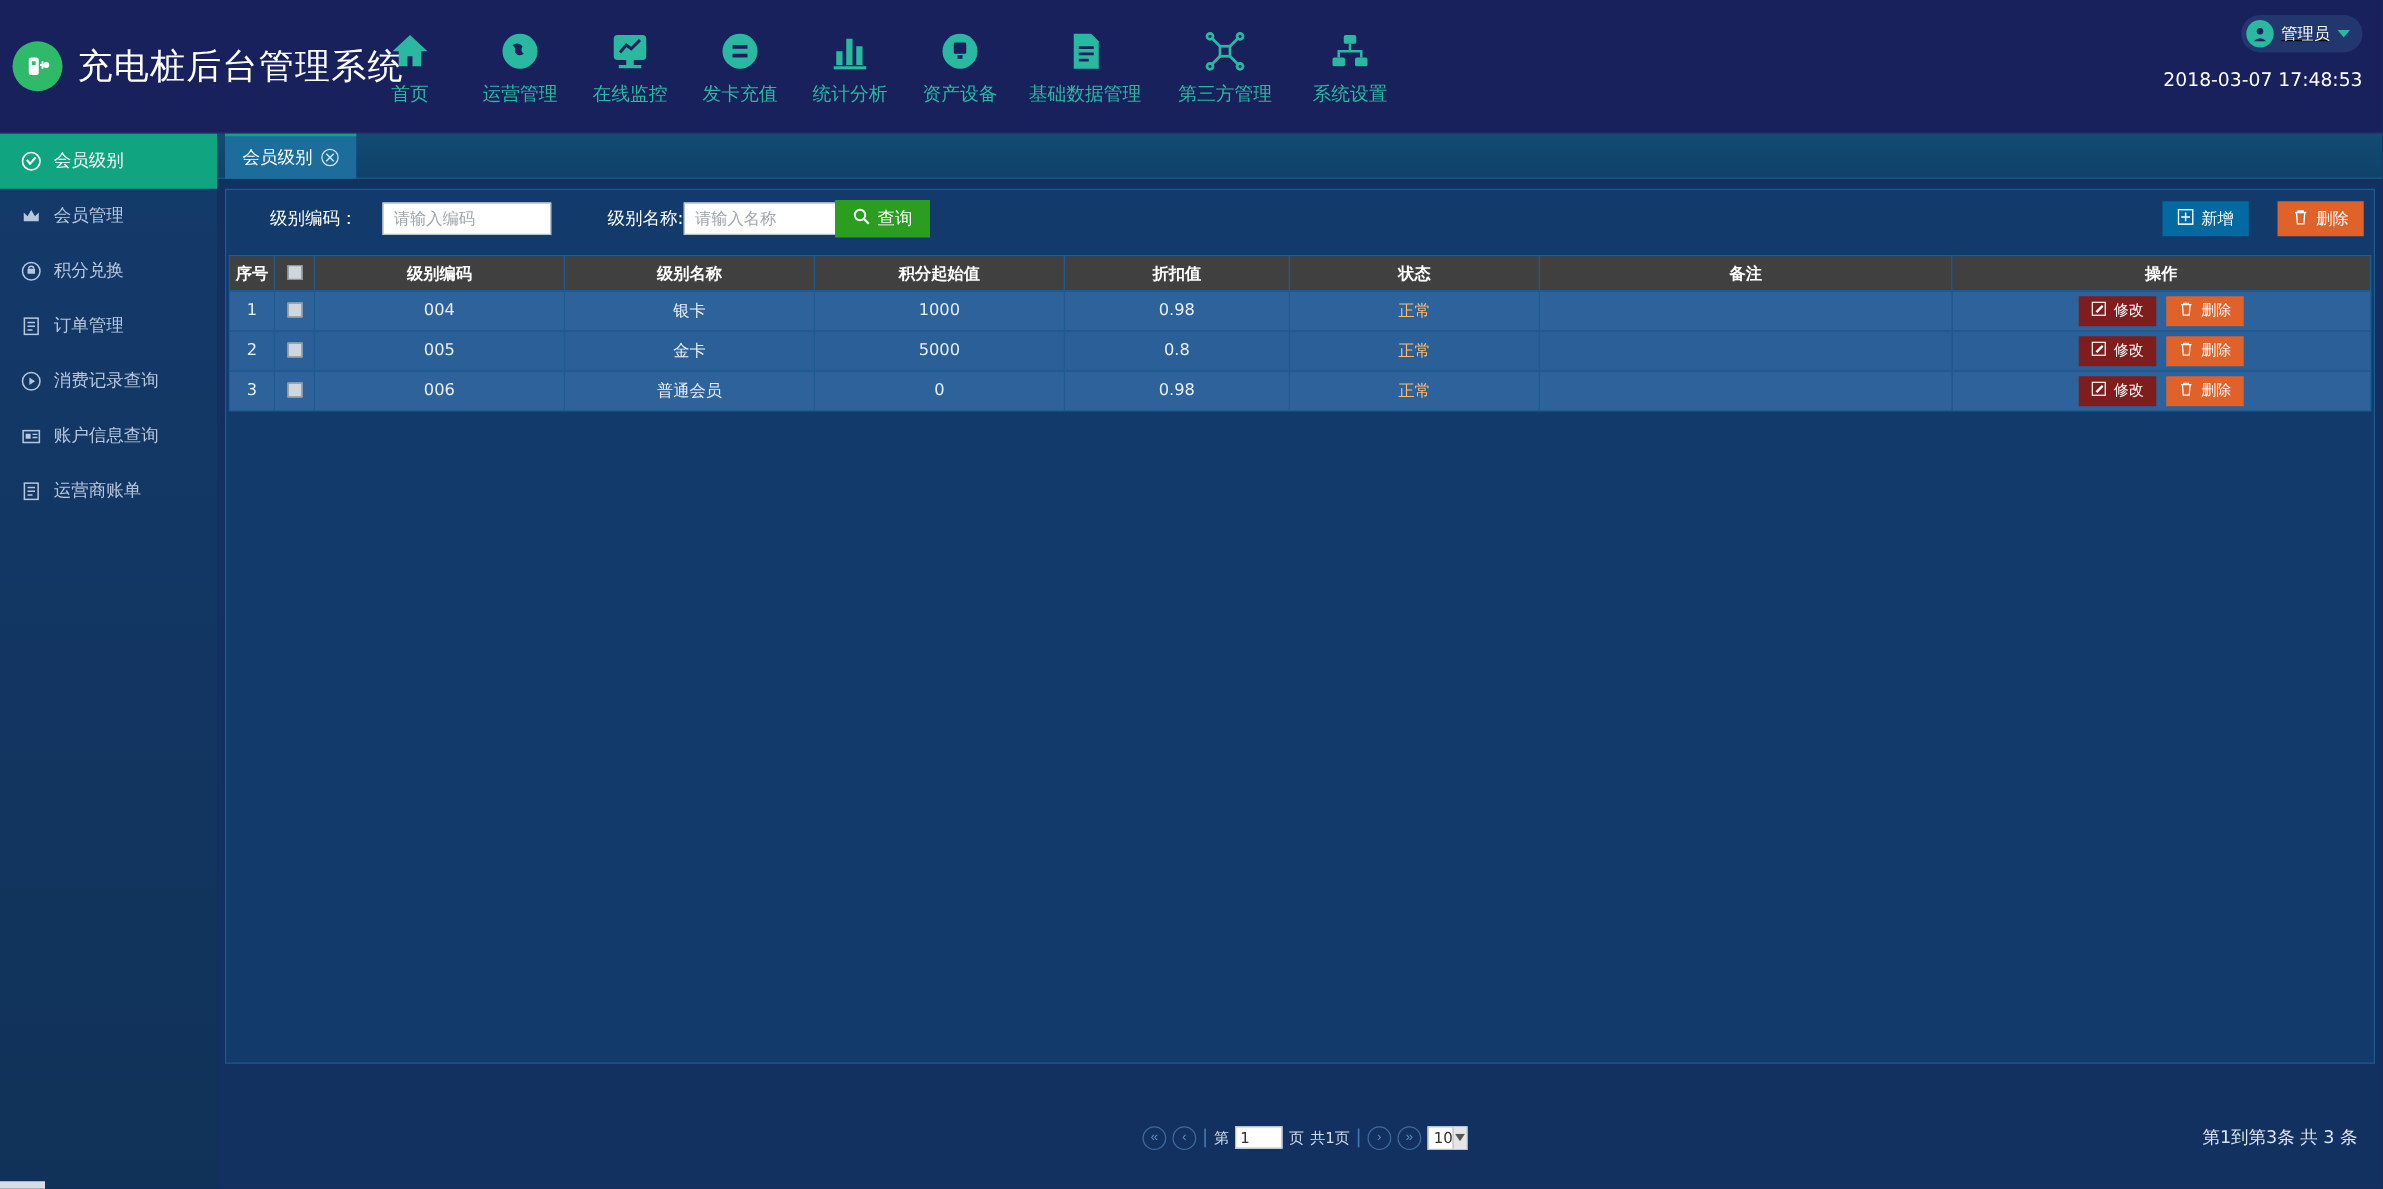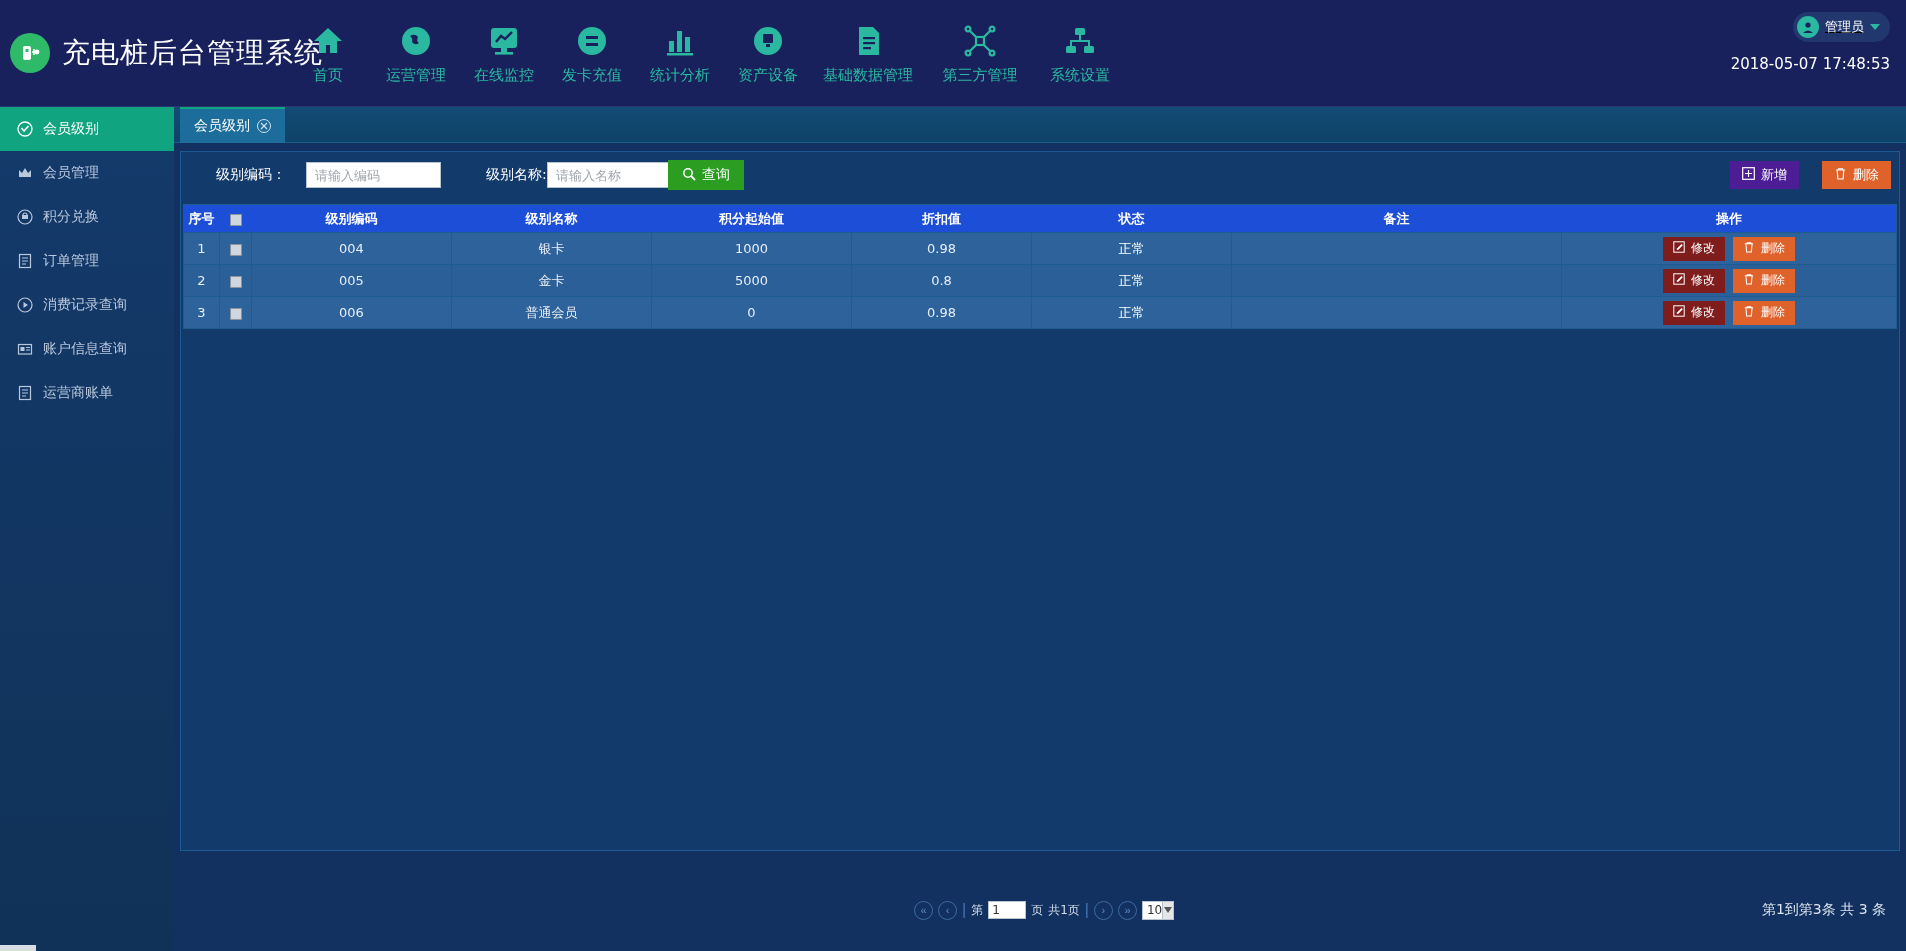--- a/index.html
+++ b/index.html
@@ -131,48 +131,48 @@
     display: inline-flex; align-items: center; justify-content: flex-start; gap: 6px;
     border: none; cursor: pointer; color: #ffffff;
     font-size: 14px; font-family: "DejaVu Sans", "Liberation Sans", sans-serif;
   }
   .btn-query {
     position: absolute; left: 487px; top: 8px;
     height: 30px; padding: 0 14px; background: #2b9e21;
   }
   .btn-add {
     position: absolute; right: 102px; top: 9px;
-    height: 28px; padding: 0 12px; background: #4c1d95; font-size: 13px;
+    height: 28px; padding: 0 12px; background: #0369a1; font-size: 13px;
   }
   .btn-del-top {
     position: absolute; right: 10px; top: 9px;
     height: 28px; padding: 0 12px; background: #e0622b; font-size: 13px;
   }
 
   
   .table-wrap {
     position: absolute; left: 2px; top: 52px;
     width: 1714px;
   }
   table { width: 100%; border-collapse: collapse; }
   thead th {
-    height: 28px; background: #1d4ed8;
+    height: 28px; background: #404040;
     color: #ffffff; font-size: 13px; font-weight: bold;
     border: 1px solid #1e5b90;
     font-family: "DejaVu Sans", "Liberation Sans", sans-serif;
   }
   tbody td {
     height: 32px; text-align: center;
     color: #e8eef6; font-size: 13px;
     border: 1px solid #1e5b90;
     font-family: "DejaVu Sans", "Liberation Sans", sans-serif;
   }
   tbody tr:nth-child(odd) { background: #2d629b; }
   tbody tr:nth-child(even) { background: #2a5f97; }
-  .status-ok { color: #ffffff; }
+  .status-ok { color: #fdba74; }
   .chk {
     width: 12px; height: 12px; background: #cfd6dd;
     border: 1px solid #8b949c; display: inline-block; vertical-align: middle;
     cursor: pointer;
   }
   .row-btns { display: flex; gap: 8px; justify-content: center; }
   .btn-edit {
     height: 24px; padding: 0 10px; background: #7f1d1d; font-size: 12px;
   }
   .btn-row-del {
@@ -338,21 +338,21 @@
   <div class="user-chip">
     <span class="av">
       <svg width="14" height="14" viewBox="0 0 14 14">
           <circle cx="7" cy="5" r="2.6" fill="#18215c"></circle>
           <path d="M2 13 q5 -5 10 0 z" fill="#18215c"></path>
         </svg>
     </span>
     <span class="uname">管理员</span>
     <span class="caret-down"></span>
   </div>
-  <div class="datetime">2018-05-07 17:48:53</div>
+  <div class="datetime">2018-03-07 17:48:53</div>
 </div>
 
 <div class="sidebar">
   <div class="side-item active">
     <span class="s-icon">
       <svg width="16" height="16" viewBox="0 0 16 16">
           <circle cx="8" cy="8" r="7" fill="none" stroke="#fff" stroke-width="1.3"></circle>
           <path d="M4.5 7 L7 10 L11.5 5" stroke="#fff" stroke-width="1.6" fill="none"></path>
         </svg>
     </span>

